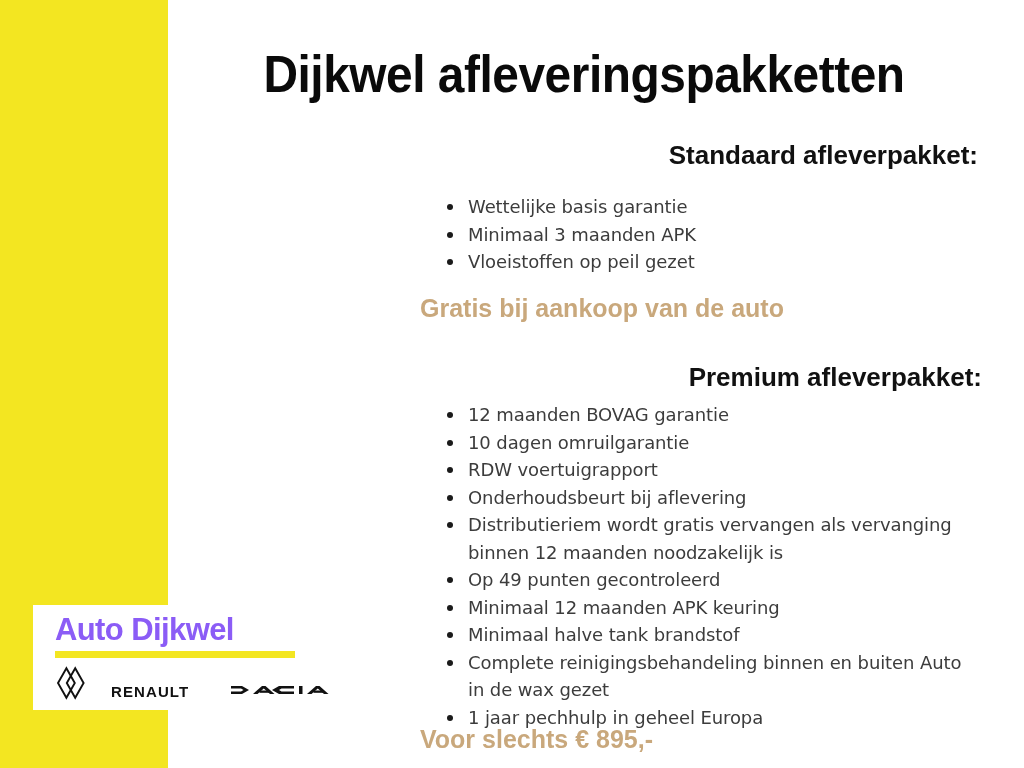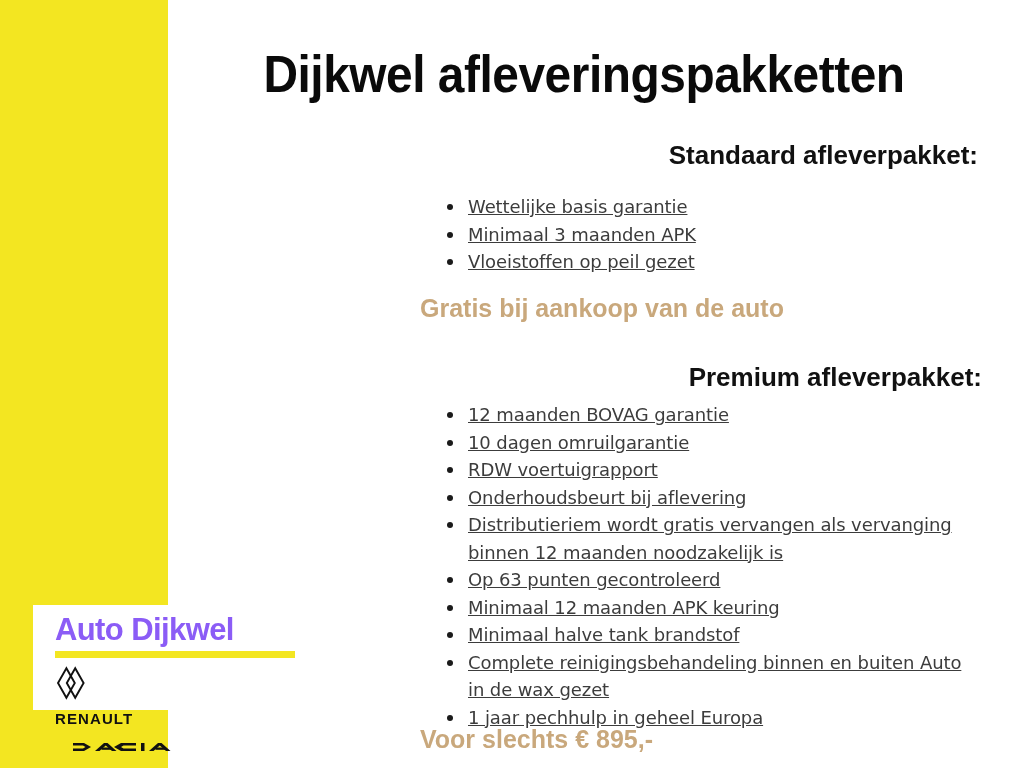--- a/index.html
+++ b/index.html
@@ -73,21 +73,20 @@
     list-style: none;
   }
   .bullets li {
     position: relative;
     padding-left: 28px;
     font-size: 18px;
     line-height: 27.5px;
     color: #3c3c3c;
     font-family: "DejaVu Sans", "Liberation Sans", sans-serif;
     letter-spacing: -0.1px;
-    text-decoration: underline;
   }
   .bullets li::before {
     content: "";
     position: absolute;
     left: 7px;
     top: 11px;
     width: 6px;
     height: 6px;
     border-radius: 50%;
     background: #1a1a1a;
@@ -131,24 +130,23 @@
   }
   .logo-rule {
     width: 240px;
     height: 7px;
     background: #f3e621;
     margin-top: 3px;
     margin-bottom: 8px;
   }
   .logo-brands {
     display: flex;
-    align-items: flex-start;
-    gap: 10px;
+    align-items: flex-end;
+    gap: 24px;
     height: 34px;
-    flex-direction: column;
   }
   .renault-mark { flex: 0 0 auto; line-height: 0; }
   .renault-word {
     font-family: "Liberation Sans", sans-serif;
     font-weight: bold;
     font-size: 15px;
     letter-spacing: 1.1px;
     color: #111111;
     white-space: nowrap;
   }
@@ -195,21 +193,21 @@
     <li>
       <span>RDW voertuigrapport</span>
     </li>
     <li>
       <span>Onderhoudsbeurt bij aflevering</span>
     </li>
     <li>
       <span>Distributieriem wordt gratis vervangen als vervanging binnen 12 maanden noodzakelijk is</span>
     </li>
     <li>
-      <span>Op 63 punten gecontroleerd</span>
+      <span>Op 49 punten gecontroleerd</span>
     </li>
     <li>
       <span>Minimaal 12 maanden APK keuring</span>
     </li>
     <li>
       <span>Minimaal halve tank brandstof</span>
     </li>
     <li>
       <span>Complete reinigingsbehandeling binnen en buiten Auto in de wax gezet</span>
     </li>

